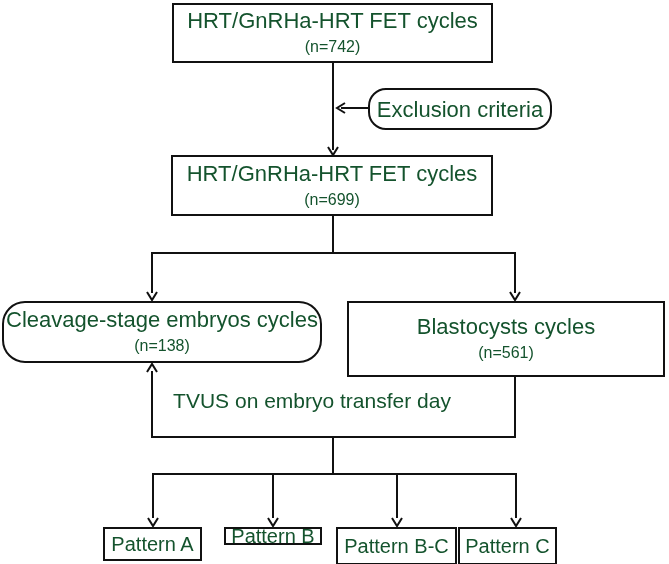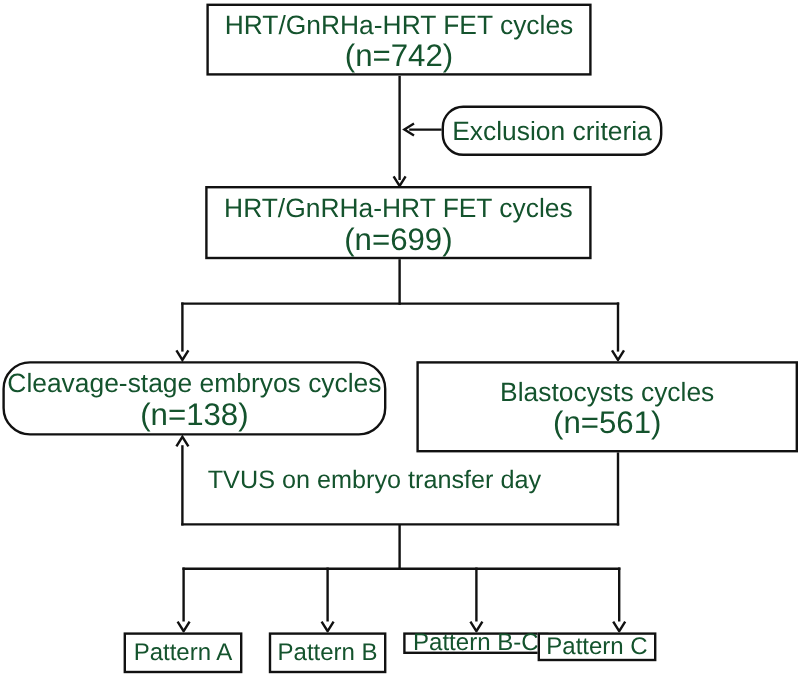--- a/index.html
+++ b/index.html
@@ -38,21 +38,21 @@
     align-items: center;
     justify-content: center;
     text-align: center;
   }
   .node .title {
     font-size: 22px;
     line-height: 27px;
     white-space: nowrap;
   }
   .node .count {
-    font-size: 26px;
+    font-size: 16px;
     line-height: 25px;
     white-space: nowrap;
   }
   .node.small .title {
     font-size: 20px;
     line-height: 24px;
   }
   .floating-label {
     position: absolute;
     text-align: center;
@@ -131,23 +131,23 @@
   <div class="node" style="left:347px; top:301px; width:318px; height:76px;">
     <span class="title">Blastocysts cycles</span>
     <span class="count">(n=561)</span>
   </div>
 
   <div class="floating-label" style="left:153px; top:386px; width:318px;">TVUS on embryo transfer day</div>
 
   <div class="node small" style="left:103px; top:527px; width:99px; height:34px;">
     <span class="title">Pattern A</span>
   </div>
-  <div class="node small" style="left:224px; top:527px; width:98px; height:34px;">
+  <div class="node small" style="left:224px; top:527px; width:98px; height:18px;">
     <span class="title">Pattern B</span>
   </div>
-  <div class="node small" style="left:336px; top:527px; width:121px; height:18px;">
+  <div class="node small" style="left:336px; top:527px; width:121px; height:38px;">
     <span class="title">Pattern B-C</span>
   </div>
-  <div class="node small" style="left:448px; top:527px; width:99px; height:24px;">
+  <div class="node small" style="left:458px; top:527px; width:99px; height:38px;">
     <span class="title">Pattern C</span>
   </div>
 
 </div>
 
 </body></html>

